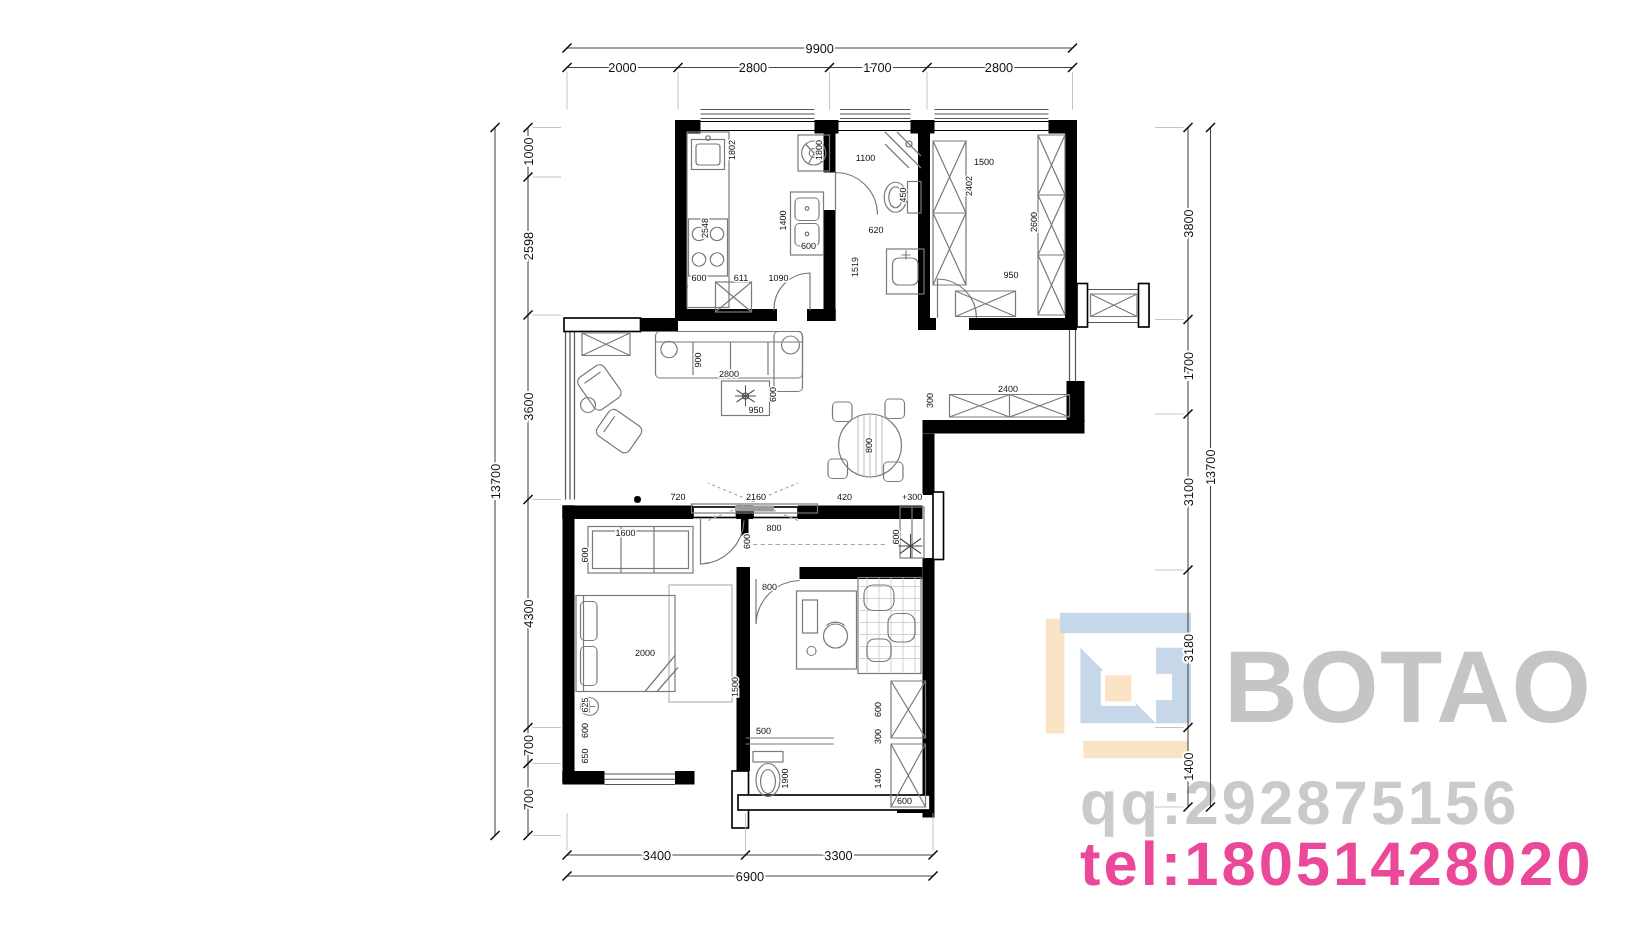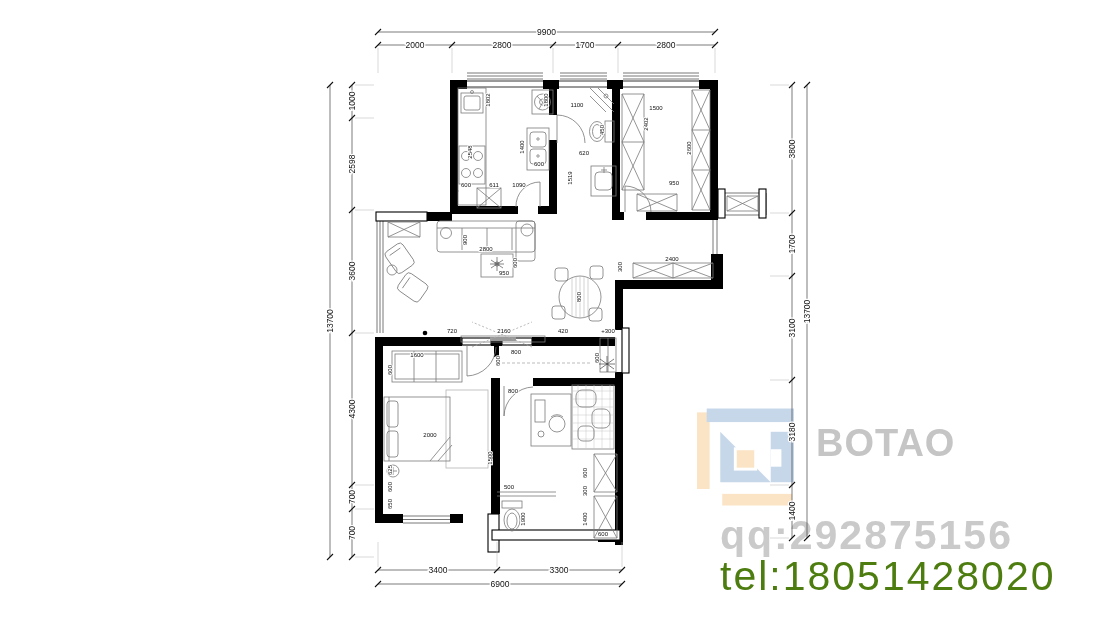--- a/index.html
+++ b/index.html
@@ -1,24 +1,24 @@
 <!DOCTYPE html>
 <html><head>
 <meta charset="utf-8">
 <style>
   html,body{margin:0;padding:0;background:#fff;}
   .stage{position:relative;width:1099px;height:626px;background:#fff;overflow:hidden;
          font-family:"Liberation Sans",sans-serif;}
   .watermark{position:absolute;left:0;top:0;width:100%;height:100%;}
   .wm-text{position:absolute;white-space:nowrap;}
   .wm-city{left:820px;top:401px;font-size:27px;letter-spacing:1px;color:#cbcbcb;font-weight:400;}
-  .wm-brand{left:816px;top:424px;font-size:38px;font-weight:bold;letter-spacing:1px;color:#c5c5c5;line-height:1;}
+  .wm-brand{left:816px;top:424px;font-size:68px;font-weight:bold;letter-spacing:1px;color:#c5c5c5;line-height:1;}
   .wm-sub{left:820px;top:486px;font-size:20.5px;color:#c9c9c9;letter-spacing:0.5px;}
   .wm-qq{left:720px;top:515px;font-size:41px;font-weight:bold;letter-spacing:2px;color:#cacaca;line-height:1;}
-  .wm-tel{left:720px;top:556px;font-size:41px;font-weight:normal;letter-spacing:2px;color:#4d7c0f;line-height:1;}
+  .wm-tel{left:720px;top:556px;font-size:41px;font-weight:bold;letter-spacing:2px;color:#ec4899;line-height:1;}
   .logo{position:absolute;left:697px;top:407px;}
   svg.plan{position:absolute;left:0;top:0;z-index:2;}
 </style>
 </head>
 <body>
 
 <div class="stage">
 
   <div class="watermark">
     <svg class="logo" width="97" height="100" viewBox="0 0 100 100">

